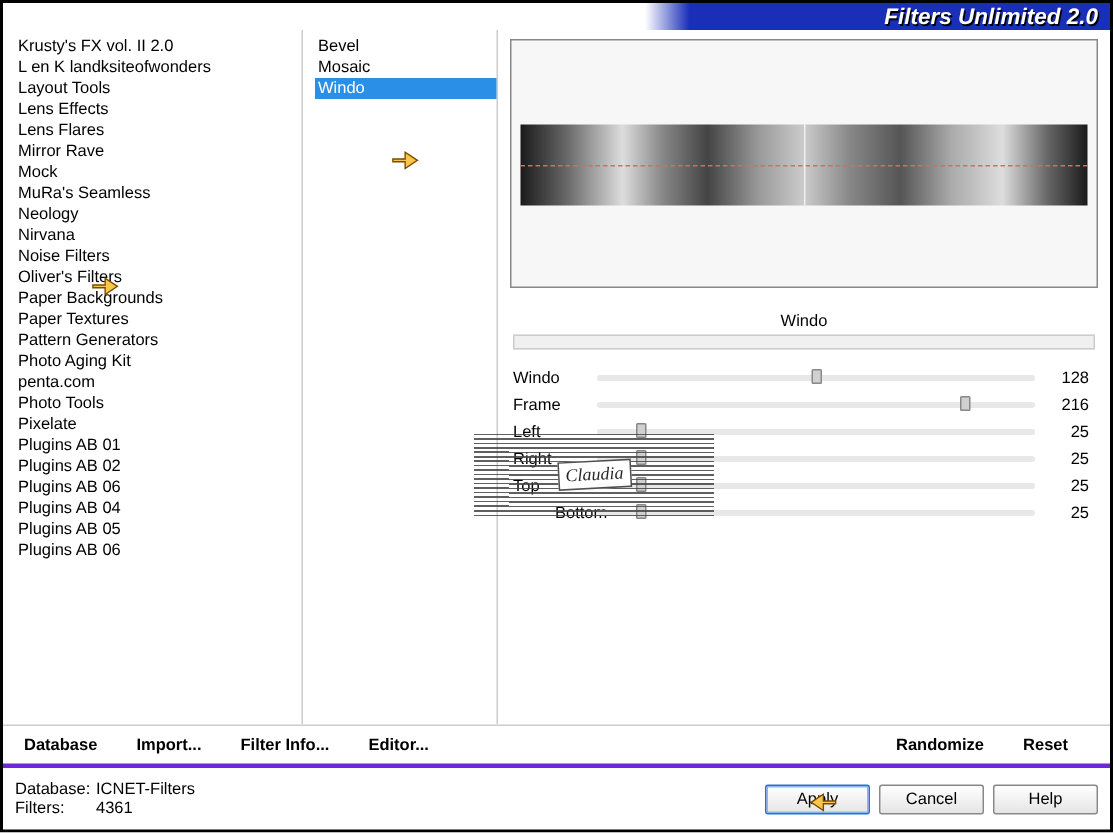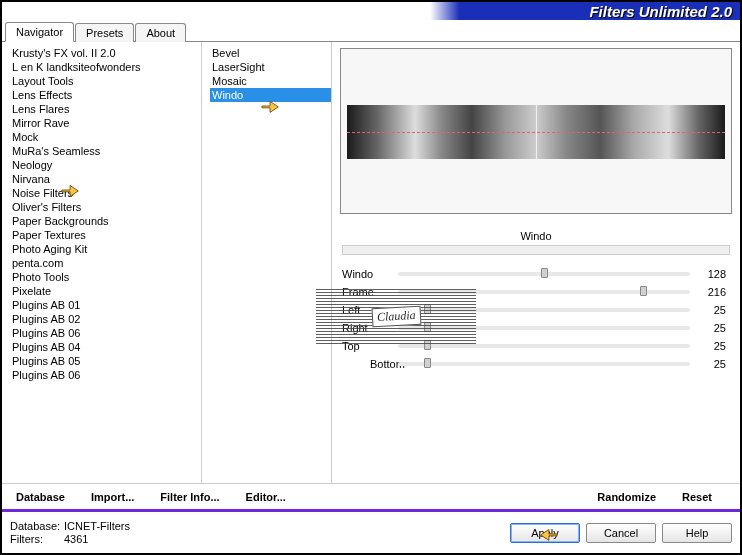--- a/index.html
+++ b/index.html
@@ -51,59 +51,54 @@
 ::-webkit-scrollbar-thumb{background:#d0d0d0;border:1px solid #aaa;}
 </style>
 </head>
 <body>
 
 <div class="window">
   <div class="titlebar">
     <span class="title">Filters Unlimited 2.0</span>
   </div>
 
-  <div class="tabs" id="tabs">
-      <div class="tab active">Navigator</div>
-      <div class="tab">Presets</div>
-      <div class="tab">About</div>
-    </div>
 
   <div class="main">
     <div class="col col1">
       <div class="list" id="cat-list">
           <div class="item">Krusty's FX vol. II 2.0</div>
           <div class="item">L en K landksiteofwonders</div>
           <div class="item">Layout Tools</div>
           <div class="item">Lens Effects</div>
           <div class="item">Lens Flares</div>
           <div class="item">Mirror Rave</div>
           <div class="item">Mock</div>
           <div class="item">MuRa's Seamless</div>
           <div class="item">Neology</div>
           <div class="item">Nirvana</div>
           <div class="item">Noise Filters</div>
           <div class="item">Oliver's Filters</div>
           <div class="item">Paper Backgrounds</div>
           <div class="item">Paper Textures</div>
+          <div class="item">Pattern Generators</div>
           <div class="item">Photo Aging Kit</div>
           <div class="item">penta.com</div>
           <div class="item">Photo Tools</div>
           <div class="item">Pixelate</div>
           <div class="item">Plugins AB 01</div>
           <div class="item">Plugins AB 02</div>
           <div class="item">Plugins AB 06</div>
           <div class="item">Plugins AB 04</div>
           <div class="item">Plugins AB 05</div>
           <div class="item">Plugins AB 06</div>
         </div>
     </div>
     <div class="col col2">
       <div class="list2" id="flt-list">
           <div class="item">Bevel</div>
-          <div class="item">LaserSight</div>
           <div class="item">Mosaic</div>
           <div class="item sel">Windo</div>
         </div>
     </div>
     <div class="col3">
       <div class="preview">
         <div class="preview-strip"></div>
         <div class="preview-line"></div>
         <div class="preview-vline"></div>
       </div>

